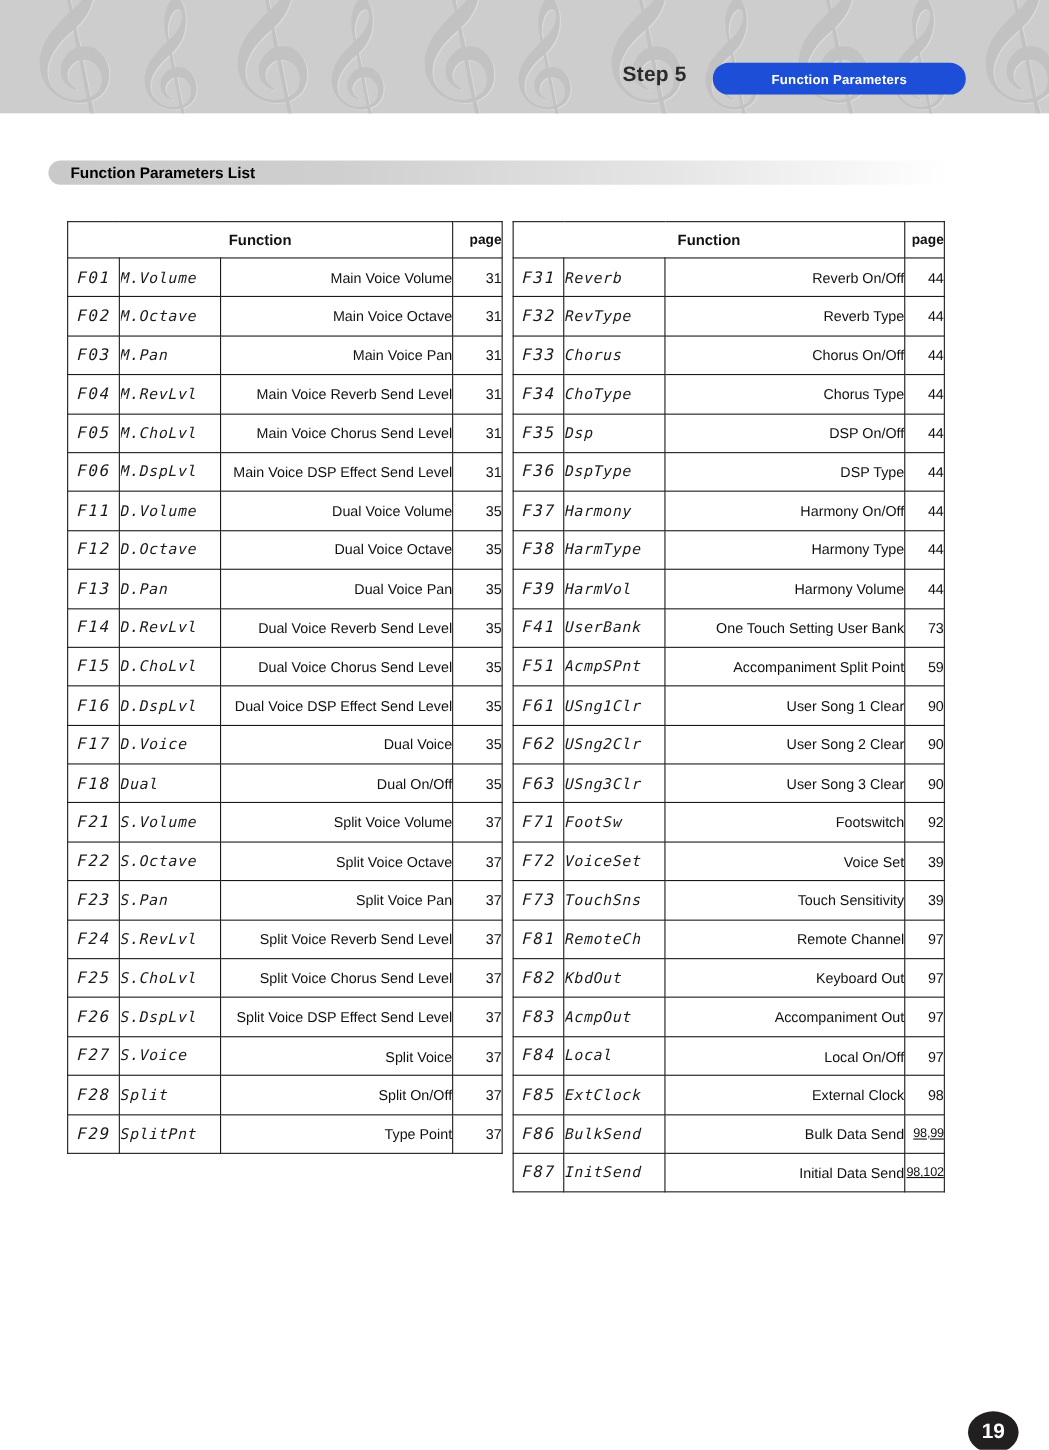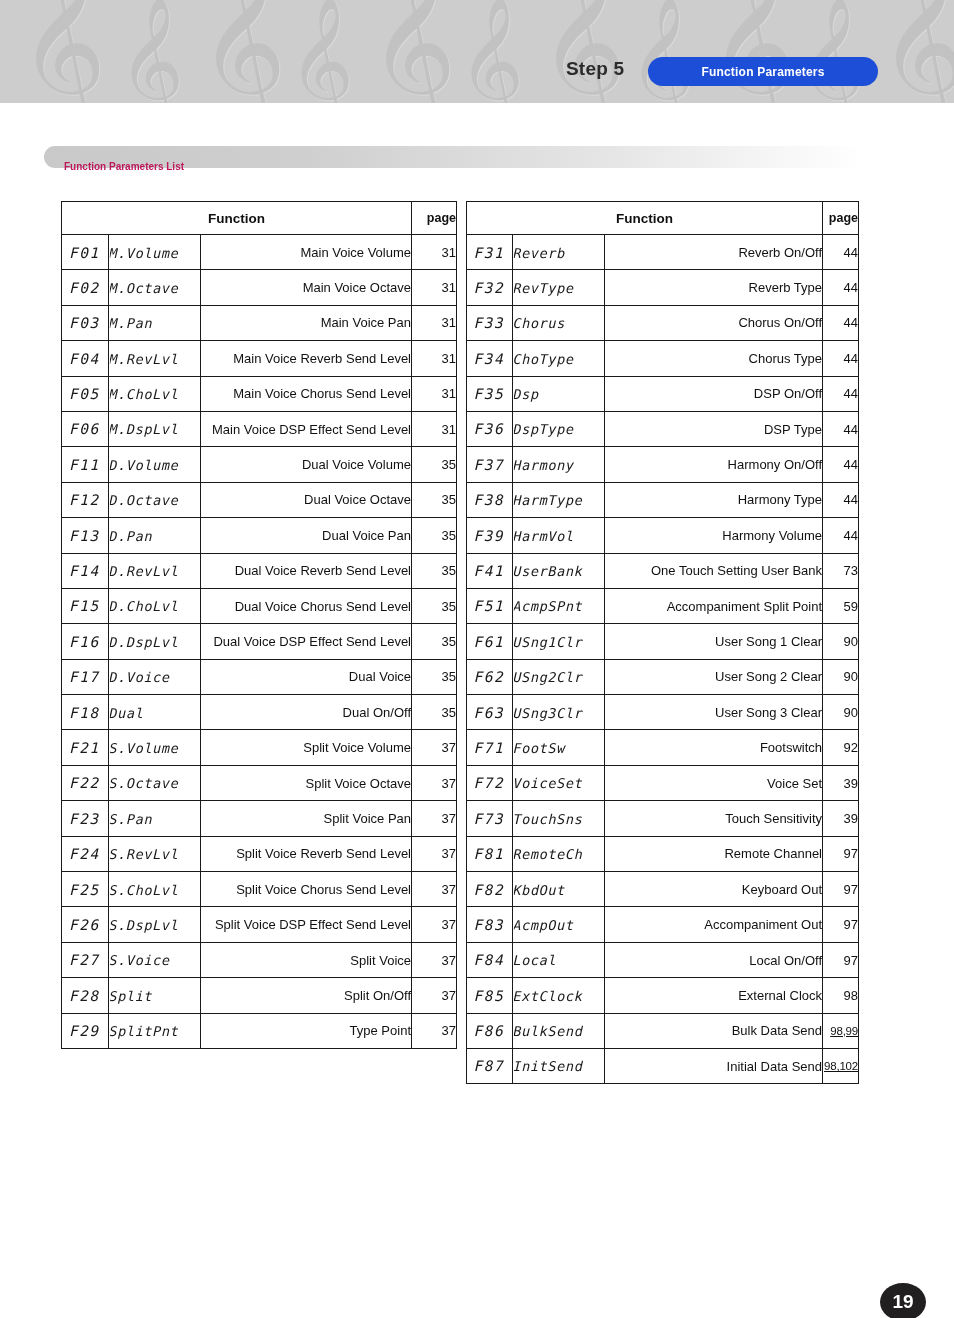--- a/index.html
+++ b/index.html
@@ -74,24 +74,24 @@
     left: 44px;
     top: 146px;
     width: 818px;
     height: 22px;
     border-radius: 11px;
     background: linear-gradient(to right, #c9c9c9 0%, #cfcfcf 32%, #e6e6e6 70%, #ffffff 100%);
   }
   #section-bar-label {
     position: absolute;
     left: 64px;
-    top: 161px;
-    font-size: 10px;
+    top: 149px;
+    font-size: 14px;
     font-weight: bold;
-    color: #be185d;
+    color: #000000;
   }
 
   
   .param-table {
     position: absolute;
     border-collapse: collapse;
     table-layout: fixed;
   }
   #table-left  { left: 61px;  top: 201px; width: 395px; }
   #table-right { left: 466px; top: 201px; width: 392px; }

